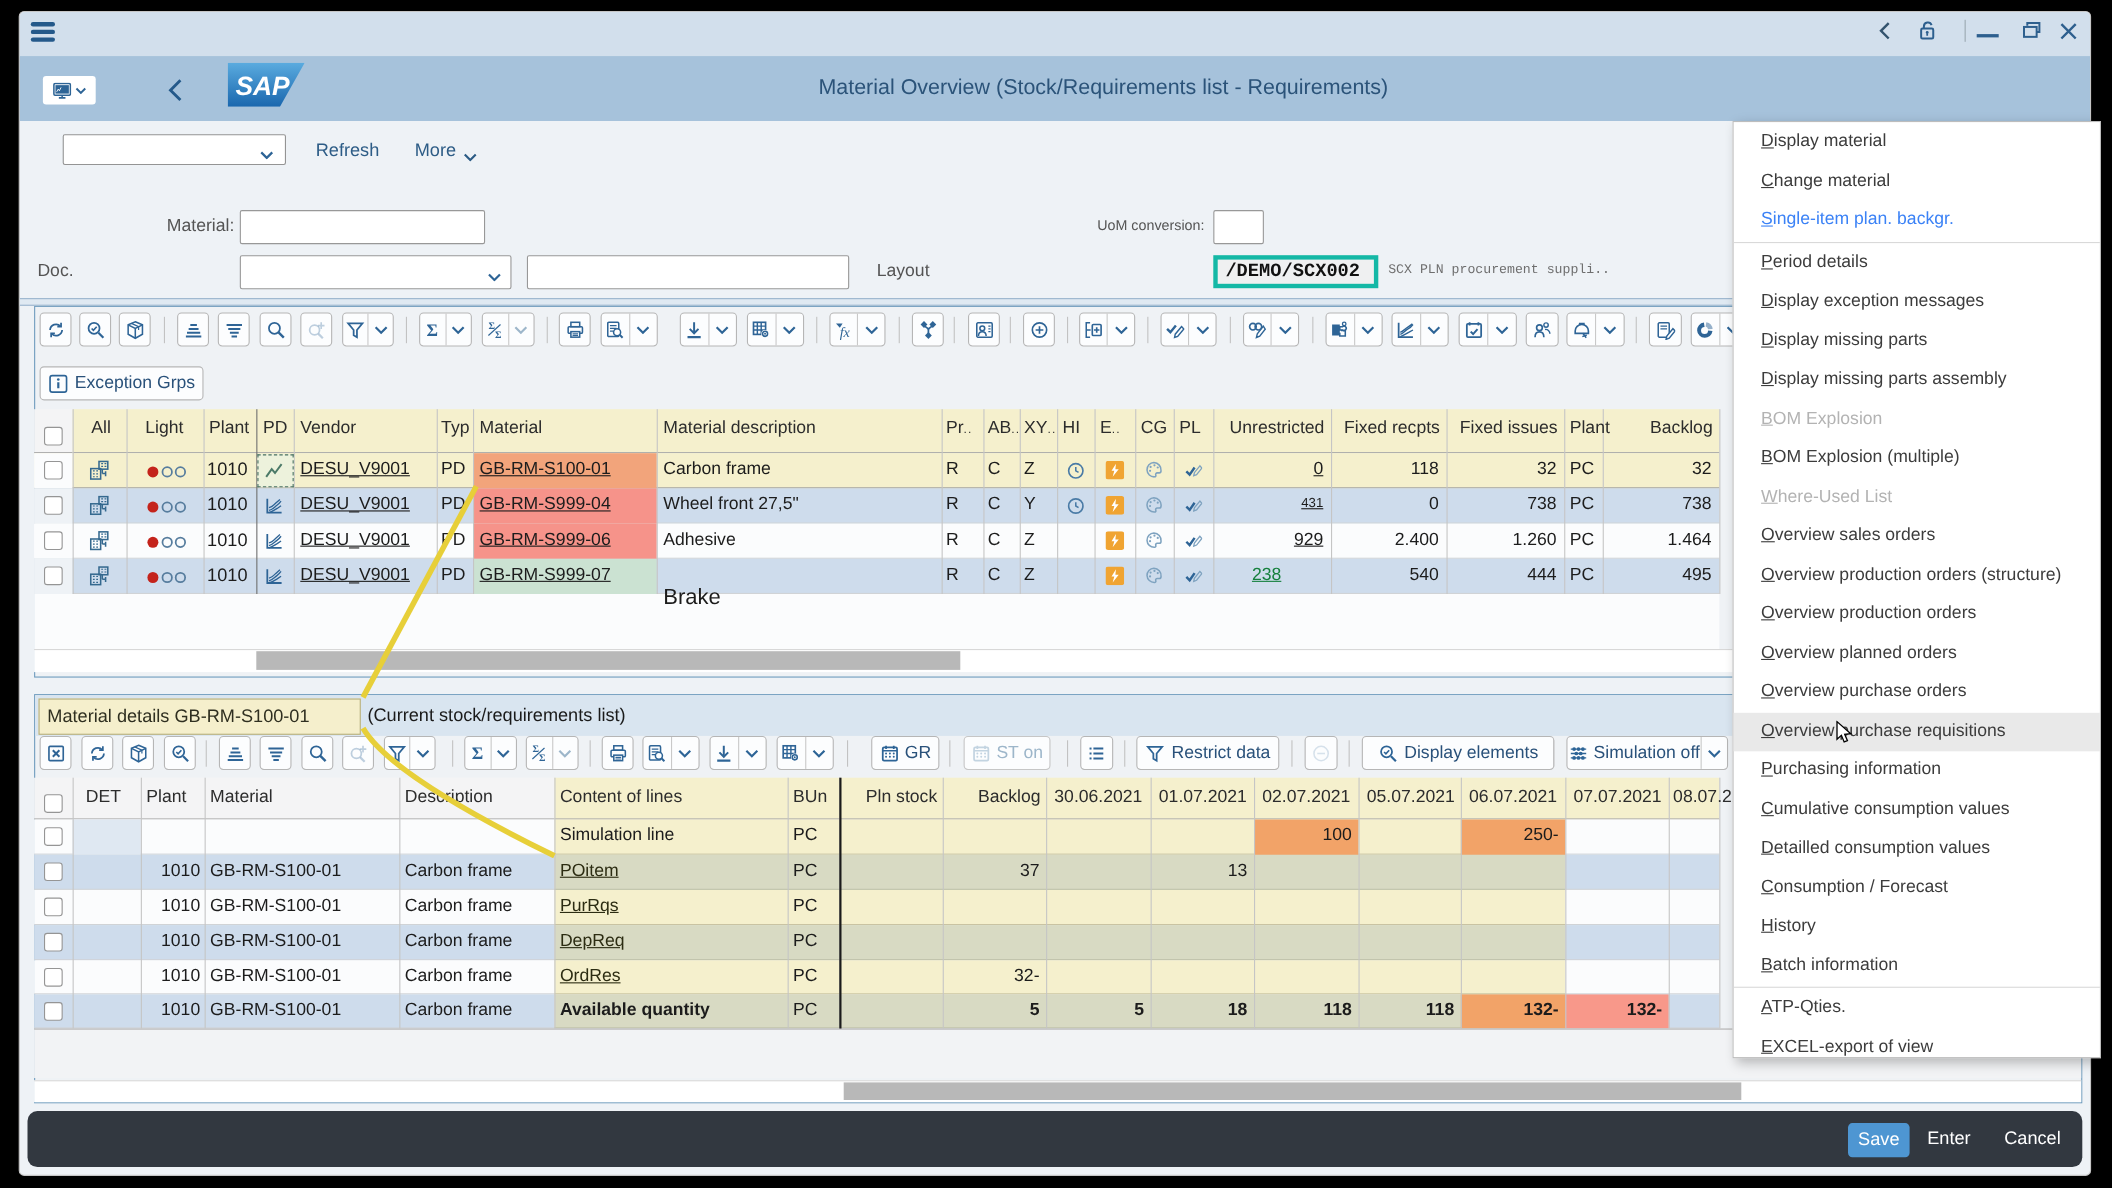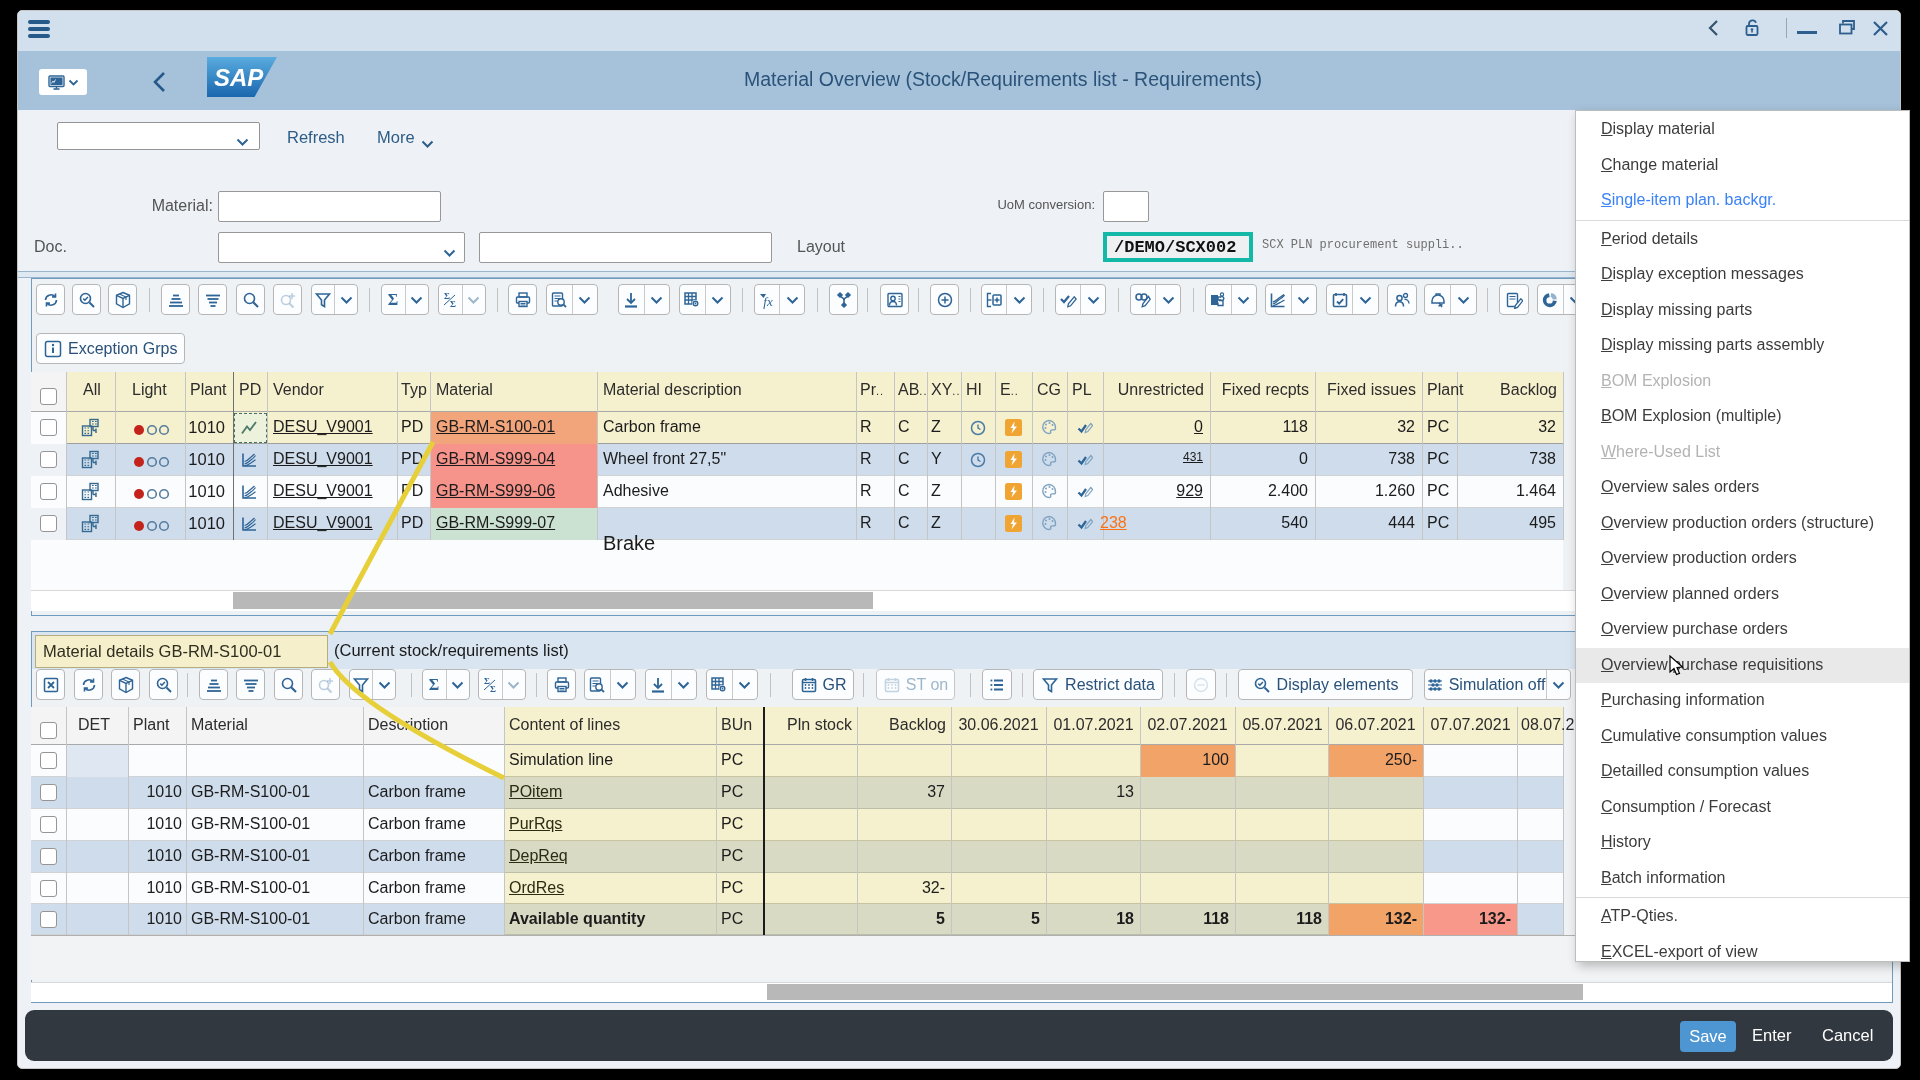--- a/index.html
+++ b/index.html
@@ -679,21 +679,21 @@
         <circle cx="5" cy="5.5" r="1"></circle>
         <circle cx="8.5" cy="4" r="1"></circle>
         <circle cx="11.5" cy="6" r="1"></circle>
         <circle cx="4.5" cy="9" r="1"></circle>
       </g>
     </svg></div>
 <div style="position:absolute;left:1077px;top:516px;width:16px;height:15px;"><svg width="16" height="15" viewBox="0 0 16 15">
       <path d="M1.5 8.5l3 3L9 5" fill="none" stroke="#2e6496" stroke-width="2.2"></path>
       <path d="M13.8 3.5l-5 6.2-.6 2.8 2.6-1 4.8-6z" fill="none" stroke="#7fa3c0" stroke-width="1.2"></path>
     </svg></div>
-<div style="position:absolute;left:1100px;top:514px;width:103px;height:20px;font-size:16px;color:#f97316;text-align:left;"><span class="lnk">238</span></div>
+<div style="position:absolute;left:1100px;top:514px;width:103px;height:20px;font-size:16px;color:#15803d;text-align:center;"><span class="lnk">238</span></div>
 <div style="position:absolute;left:1205px;top:514px;width:103px;height:20px;font-size:16px;color:#1c1c1c;text-align:right;">540</div>
 <div style="position:absolute;left:1312px;top:514px;width:103px;height:20px;font-size:16px;color:#1c1c1c;text-align:right;">444</div>
 <div style="position:absolute;left:1427px;top:514px;font-size:16px;color:#1c1c1c;">PC</div>
 <div style="position:absolute;left:1453px;top:514px;width:103px;height:20px;font-size:16px;color:#1c1c1c;text-align:right;">495</div>
 <div style="position:absolute;left:31px;top:590px;width:1861px;height:21px;background:#fff;border-top:1px solid #d8d8d8;"></div>
 <div style="position:absolute;left:233px;top:592px;width:640px;height:17px;background:#b8b8b8;"></div>
 <div style="position:absolute;left:949px;top:624px;width:22px;height:5px;"><svg width="22" height="5" viewBox="0 0 22 5">
       <circle cx="3" cy="2" r="1.4" fill="#4a6f94"></circle>
       <circle cx="7" cy="2" r="1.4" fill="#4a6f94"></circle>
       <circle cx="11" cy="2" r="1.4" fill="#4a6f94"></circle>

